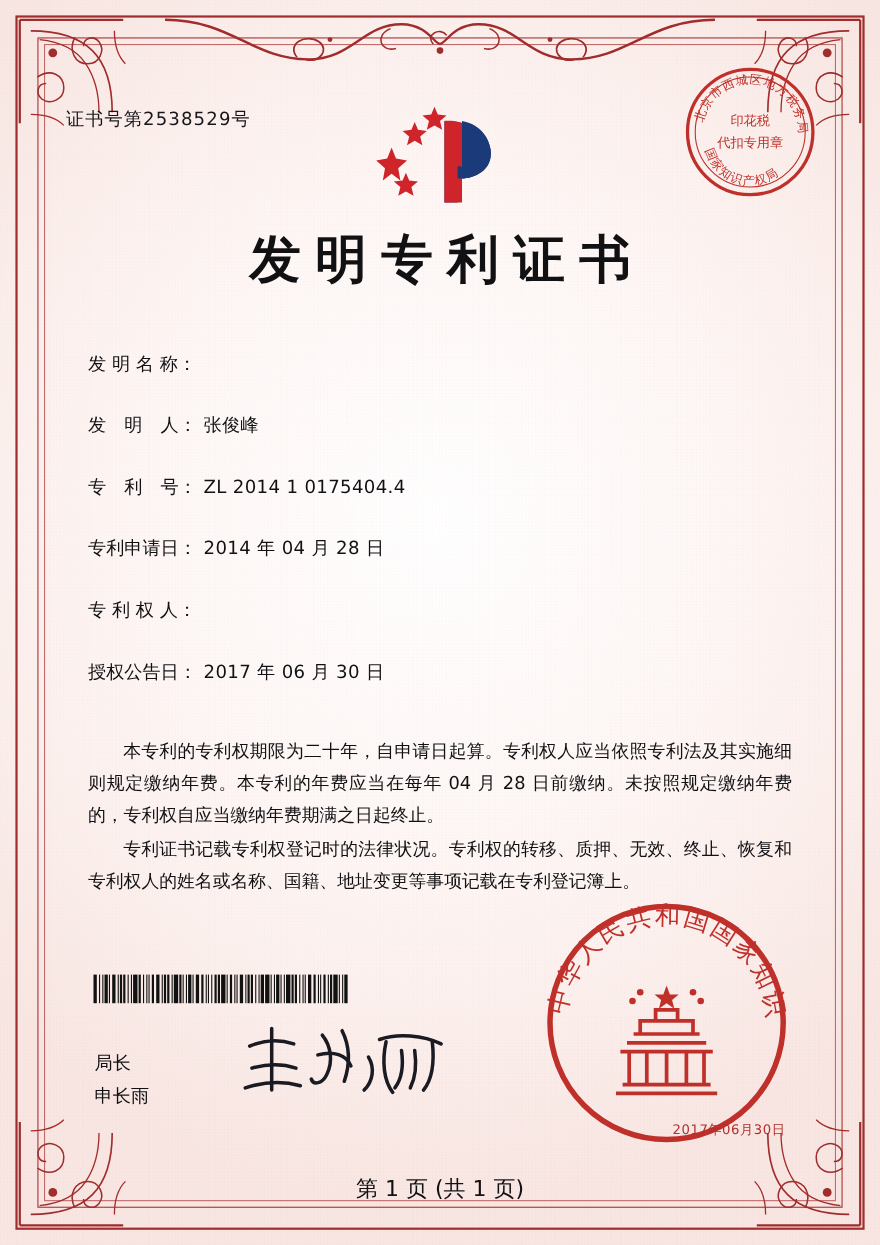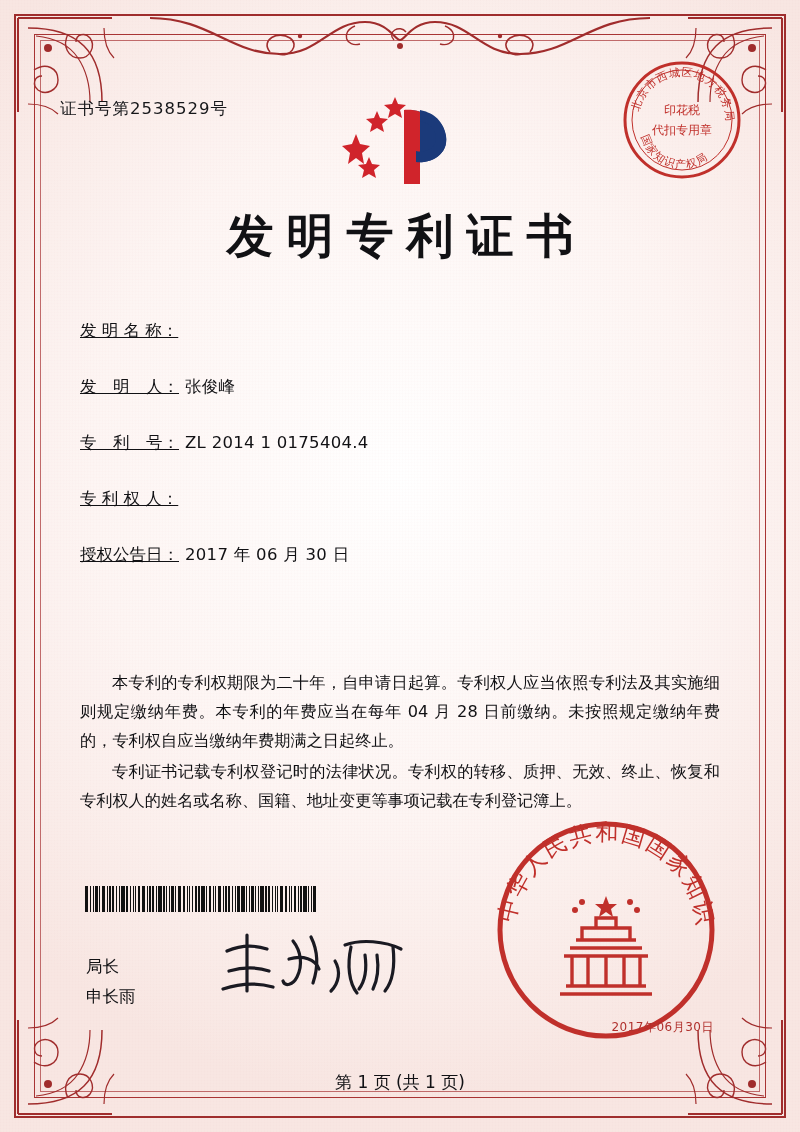--- a/index.html
+++ b/index.html
@@ -120,21 +120,20 @@
     display: flex;
     align-items: baseline;
     margin-bottom: 34px;
     font-size: 16.5px;
     color: #111114;
     font-family: "DejaVu Sans", sans-serif;
   }
   .field-label {
     white-space: pre;
     letter-spacing: 0px;
-    text-decoration: underline;
   }
   .field-value {
     margin-left: 6px;
     letter-spacing: .3px;
   }
   .body-text {
     position: absolute;
     left: 80px;
     top: 668px;
     width: 640px;
@@ -200,21 +199,21 @@
     font-size: 12px;
     color: #b0302c;
     letter-spacing: .5px;
   }
   
   .footer {
     position: absolute;
     left: 0; right: 0;
     bottom: 38px;
     text-align: center;
-    font-size: 17px;
+    font-size: 20px;
     color: #111114;
     font-family: "DejaVu Sans", sans-serif;
   }
 </style>
 </head>
 <body>
 
 <div class="page">
   <div class="paper-wash"></div>
   <div class="paper-noise"></div>
@@ -341,20 +340,24 @@
     <div class="field-row">
       <span class="field-label">发 明 名 称：</span>
     </div>
     <div class="field-row">
       <span class="field-label">发　明　人：</span>
       <span class="field-value">张俊峰</span>
     </div>
     <div class="field-row">
       <span class="field-label">专　利　号：</span>
       <span class="field-value">ZL 2014 1 0175404.4</span>
+    </div>
+    <div class="field-row">
+      <span class="field-label">专利申请日：</span>
+      <span class="field-value">2014 年 04 月 28 日</span>
     </div>
     <div class="field-row">
       <span class="field-label">专 利 权 人：</span>
     </div>
     <div class="field-row">
       <span class="field-label">授权公告日：</span>
       <span class="field-value">2017 年 06 月 30 日</span>
     </div>
   </div>
 

